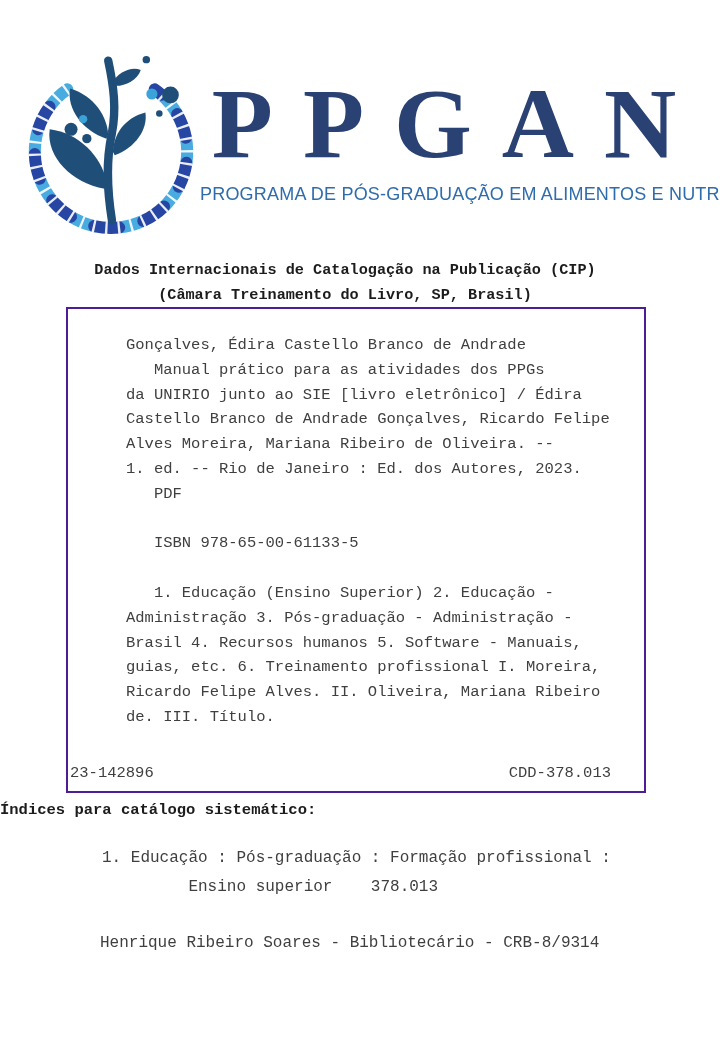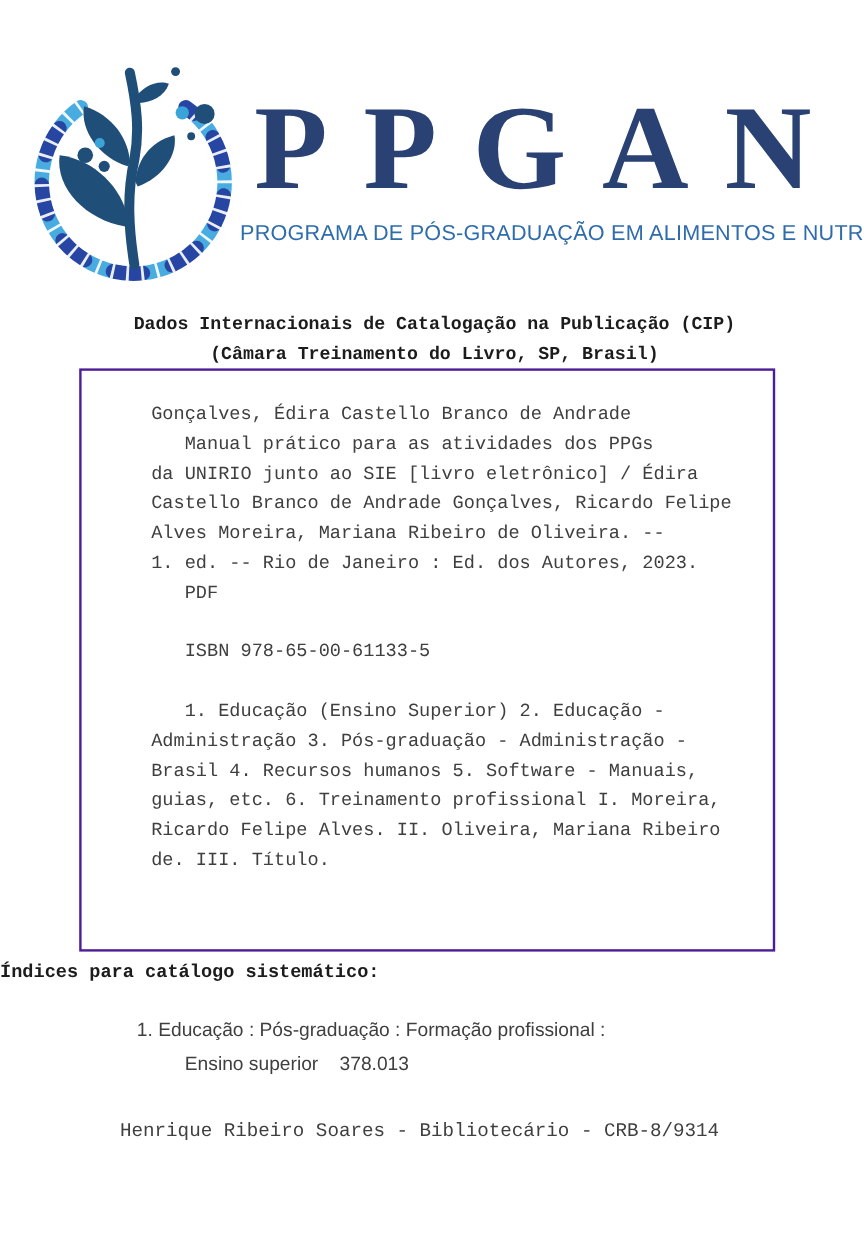--- a/index.html
+++ b/index.html
@@ -13,38 +13,38 @@
         font-family:"Liberation Serif","DejaVu Serif",serif;font-weight:700;
         font-size:100px;line-height:104px;letter-spacing:0.30em;text-align:center;
         white-space:nowrap;}
   .brand-subtitle{position:absolute;left:200px;top:150px;width:520px;
         font-family:"Liberation Sans","DejaVu Sans",sans-serif;font-weight:400;
         font-size:18px;line-height:24px;letter-spacing:0.2px;text-align:center;
         white-space:nowrap;}
 
   
   .cip-heading{position:absolute;left:0;top:226px;width:690px;text-align:center;
-        font-weight:700;font-size:15.2px;line-height:25px;color:#1c1c1c;padding-left:17px;}
+        font-weight:700;font-size:15.2px;line-height:25px;color:#1c1c1c;}
 
   
   .cip-box{position:absolute;left:66px;top:275px;width:580px;height:486px;
         border:2px solid #4c1d95;box-sizing:border-box;background:#fff;}
   .cip-entry{position:absolute;left:58px;top:24px;margin:0;
         font-family:inherit;font-size:15.5px;line-height:24.8px;
         white-space:pre;color:#3f3f3f;}
   .cip-bottom{position:absolute;left:2px;right:0;bottom:8px;
         display:flex;justify-content:space-between;
         font-size:15.5px;line-height:20px;}
   .cip-bottom .cdd{margin-right:33px;}
 
   
   .indices-heading{position:absolute;left:0;top:769px;width:720px;text-align:left;
         font-weight:700;font-size:15.5px;color:#1c1c1c;}
-  .indices-text{position:absolute;left:114px;top:812px;margin:0;
-        font-family:Liberation Sans, sans-serif;font-size:16px;line-height:29px;white-space:pre;}
+  .indices-text{position:absolute;left:102px;top:812px;margin:0;
+        font-family:Liberation Mono, monospace;font-size:16px;line-height:29px;white-space:pre;}
   .librarian{position:absolute;left:100px;top:902px;font-size:16px;white-space:nowrap;}
 
   
   .footer-bar{position:absolute;left:57px;bottom:4px;width:655px;height:7px;
         background:linear-gradient(90deg,#163a66 0%,#1d4d8f 25%,#2a6ab5 55%,#58a0d8 80%,#aacfe9 100%);}
 </style>
 </head>
 <body>
 
 <div class="page">
@@ -96,20 +96,24 @@
    PDF
 
    ISBN 978-65-00-61133-5
 
    1. Educação (Ensino Superior) 2. Educação -
 Administração 3. Pós-graduação - Administração -
 Brasil 4. Recursos humanos 5. Software - Manuais,
 guias, etc. 6. Treinamento profissional I. Moreira,
 Ricardo Felipe Alves. II. Oliveira, Mariana Ribeiro
 de. III. Título.</pre>
+    <div class="cip-bottom">
+      <span>23-142896</span>
+      <span class="cdd">CDD-378.013</span>
+    </div>
   </div>
 
   <div class="indices-heading">Índices para catálogo sistemático:</div>
   <pre class="indices-text">1. Educação : Pós-graduação : Formação profissional :
          Ensino superior    378.013</pre>
 
   <div class="librarian">Henrique Ribeiro Soares - Bibliotecário - CRB-8/9314</div>
 
   <div class="footer-bar"></div>
 

